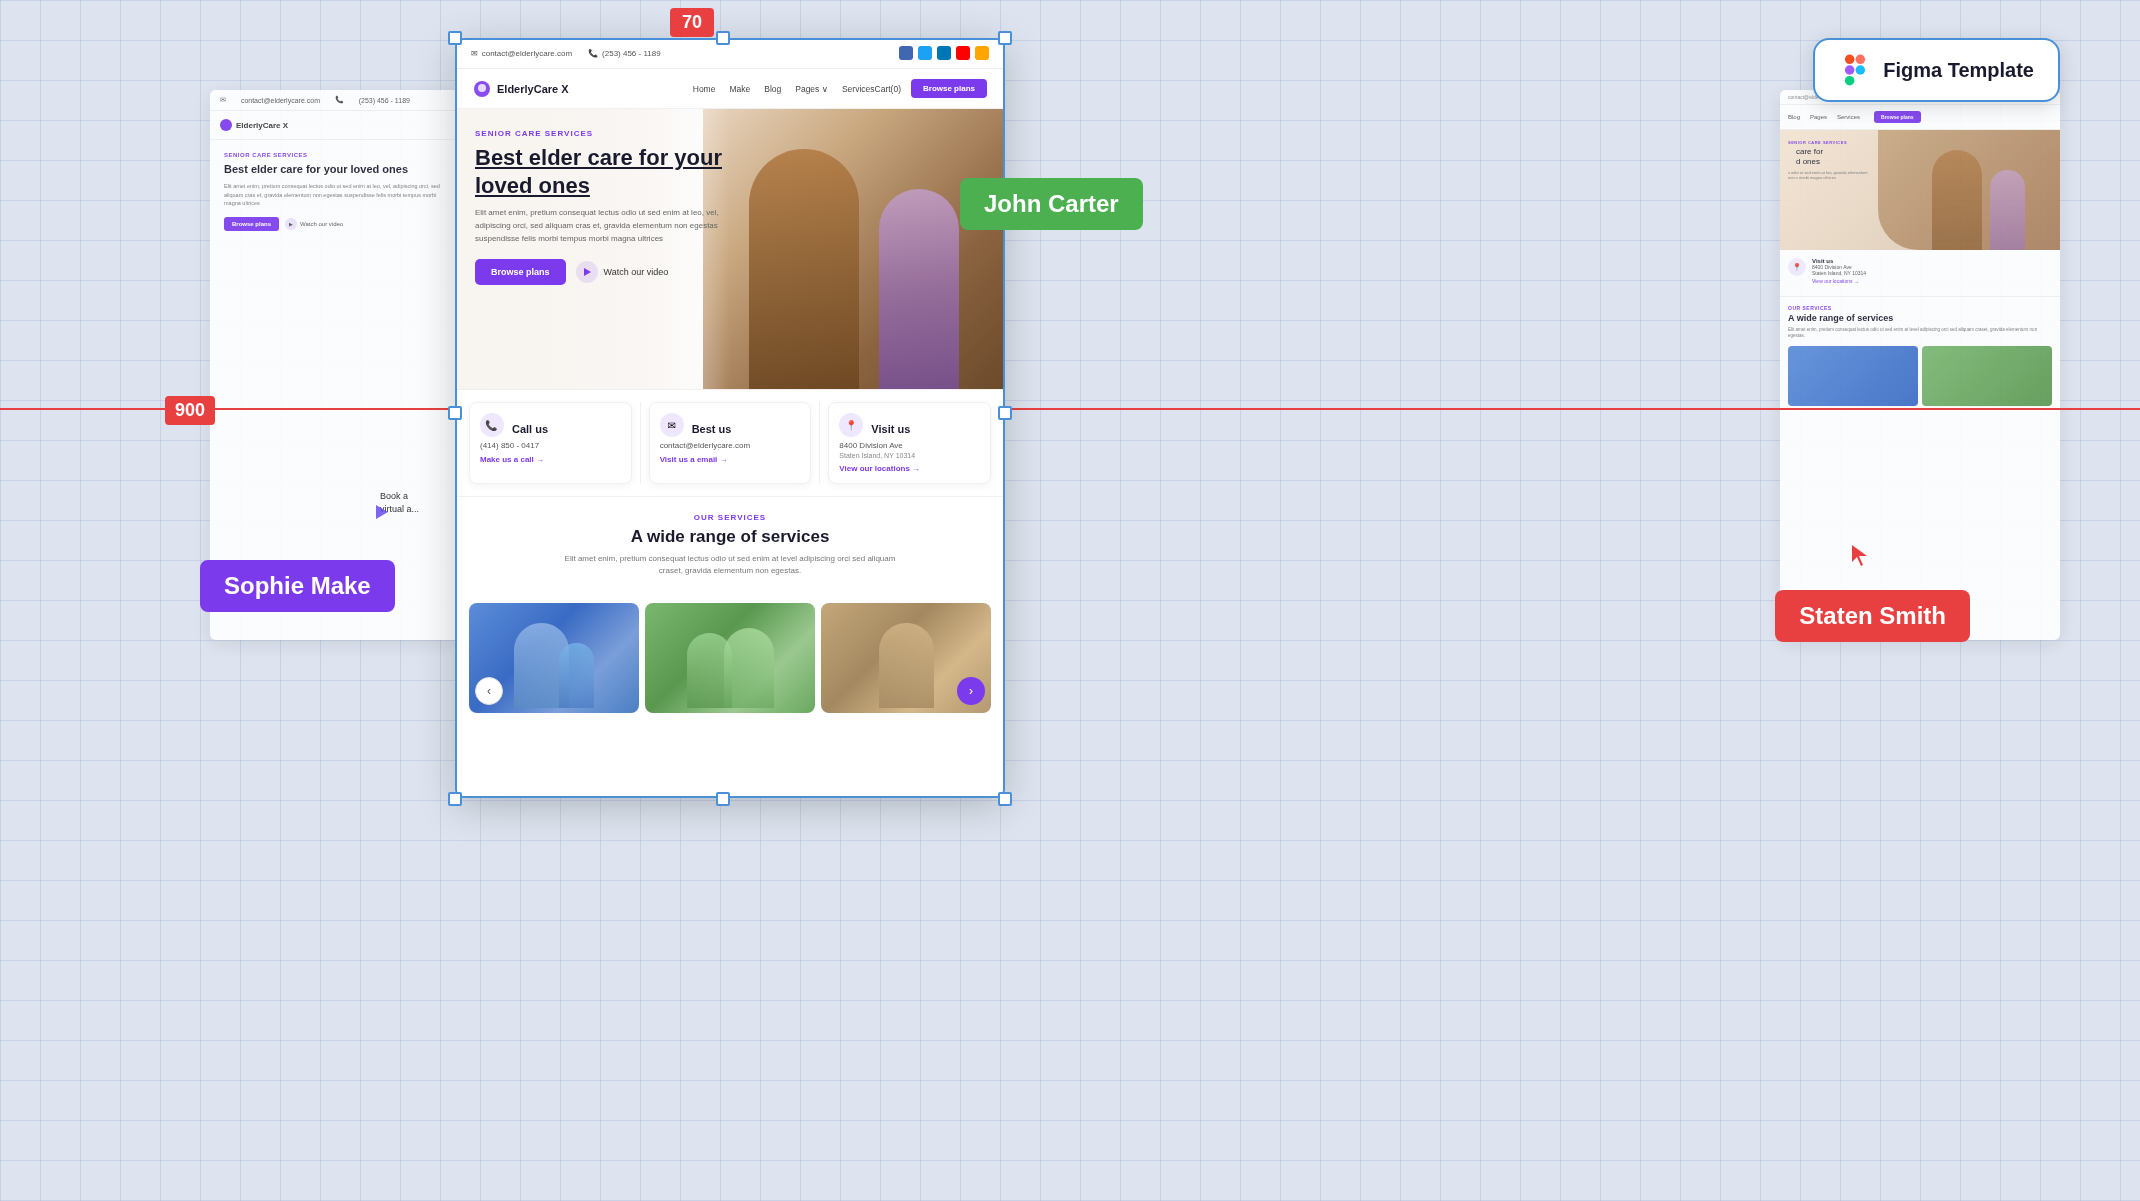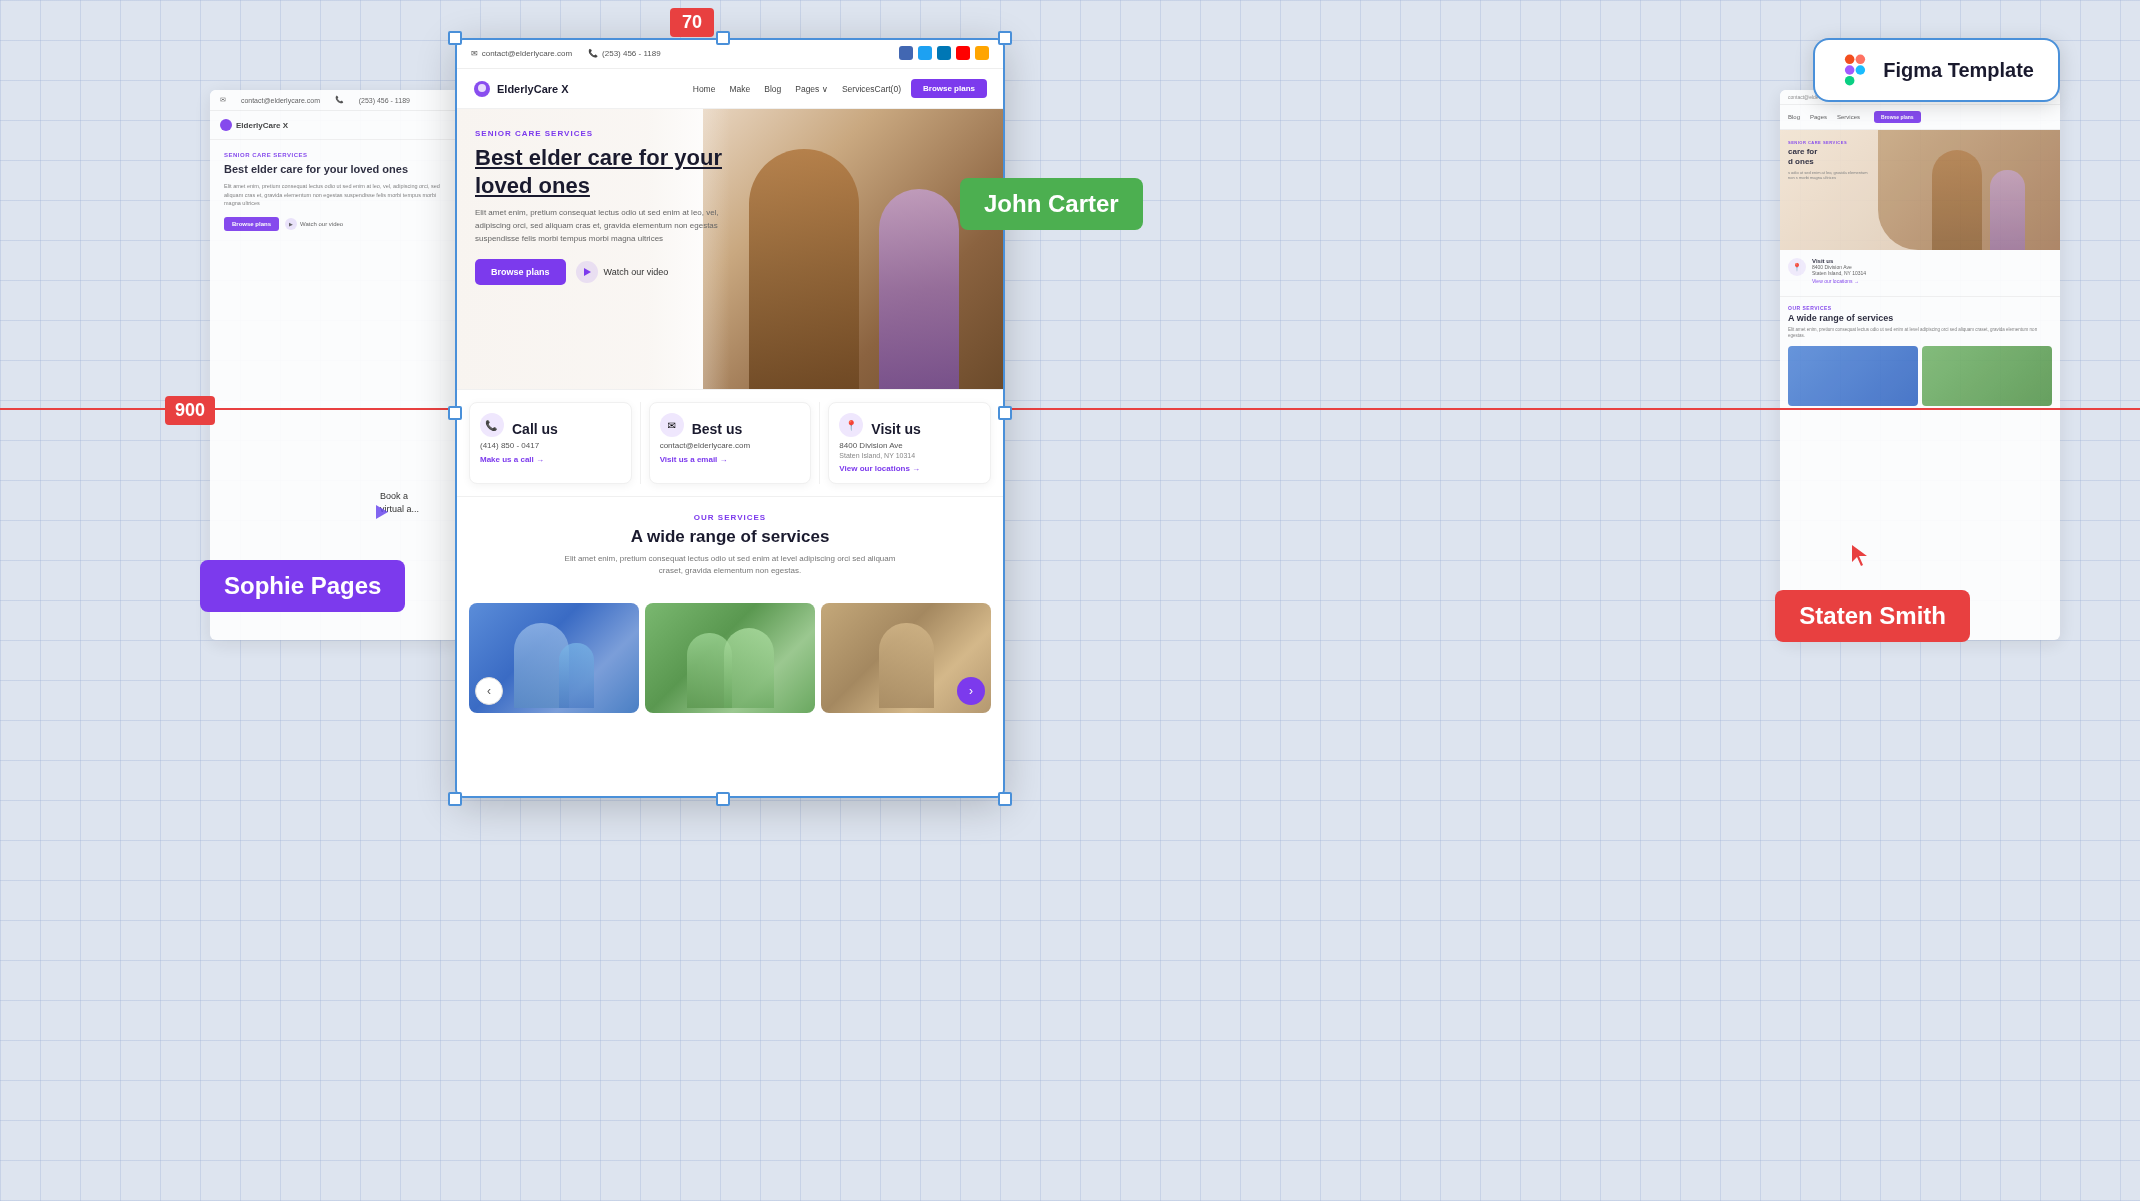--- a/index.html
+++ b/index.html
@@ -441,21 +441,21 @@
       width: 24px;
       height: 24px;
       border-radius: 50%;
       background: rgba(124,58,237,0.12);
       display: flex;
       align-items: center;
       justify-content: center;
       font-size: 10px;
     }
     .contact-card-title {
-      font-size: 14px;
+      font-size: 11px;
       font-weight: 700;
       color: #1a1a2e;
       margin-top: 8px;
     }
     .contact-card-value {
       font-size: 8px;
       color: #555;
       margin-bottom: 2px;
     }
     .contact-card-sub {
@@ -705,21 +705,21 @@
     <div class="left-frame-btns">
       <div class="left-btn-primary">Browse plans</div>
       <div class="left-btn-secondary">
         <div class="left-play-icon">▶</div>
         <span>Watch our video</span>
       </div>
     </div>
   </div>
 </div>
 
-<div class="user-label label-sophie">Sophie Pages</div>
+<div class="user-label label-sophie">Sophie Make</div>
 
 <div class="book-panel">
   <span>Book a<br>virtual a...</span>
 </div>
 
 <div class="cursor-arrow cursor-left">
   <svg width="28" height="28" viewBox="0 0 28 28">
     <polygon points="20,14 8,7 8,21" fill="#6b4aed" opacity="0.85"></polygon>
   </svg>
 </div>
@@ -877,21 +877,21 @@
   </div>
   <div class="right-frame-hero-img">
     <div class="right-frame-hero-img-inner"></div>
 
     <div style="position:absolute;right:5px;top:0;width:55%;height:100%;display:flex;align-items:flex-end;justify-content:center;">
       <div style="width:50px;height:100px;background:linear-gradient(180deg,#b07840 0%,#8b5e30 100%);border-radius:25px 25px 0 0;opacity:0.8;margin-right:8px;"></div>
       <div style="width:35px;height:80px;background:linear-gradient(180deg,#c4a0d0 0%,#9870b0 100%);border-radius:17px 17px 0 0;opacity:0.7;"></div>
     </div>
     <div class="right-frame-hero-text">
       <div class="right-frame-hero-badge">SENIOR CARE SERVICES</div>
-      <div style="font-size:8px;font-weight:700;color:#1a1a2e;line-height:1.3;margin-top:2px;">care for<br>d ones</div>
+      <div style="font-size:8px;font-weight:400;color:#1a1a2e;line-height:1.3;margin-top:2px;margin-left:8px;">care for<br>d ones</div>
       <div style="font-size:4px;color:#777;margin-top:2px;line-height:1.4;">s odio ut sed enim at leo, gravida elementum non s morbi magna ultrices</div>
     </div>
   </div>
 
   <div style="padding:8px;border-bottom:1px solid #f0f0f0;">
     <div style="display:flex;align-items:flex-start;gap:6px;margin-bottom:4px;">
       <div style="width:18px;height:18px;border-radius:50%;background:rgba(124,58,237,0.1);flex-shrink:0;display:flex;align-items:center;justify-content:center;font-size:8px;">📍</div>
       <div>
         <div style="font-size:6px;font-weight:700;color:#1a1a2e;">Visit us</div>
         <div style="font-size:5px;color:#555;">8400 Division Ave</div>

